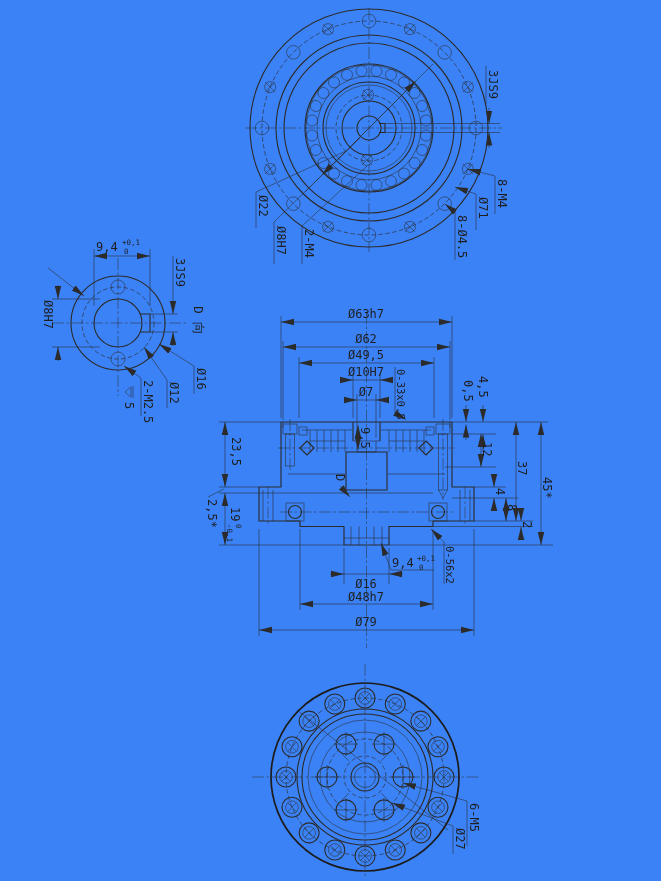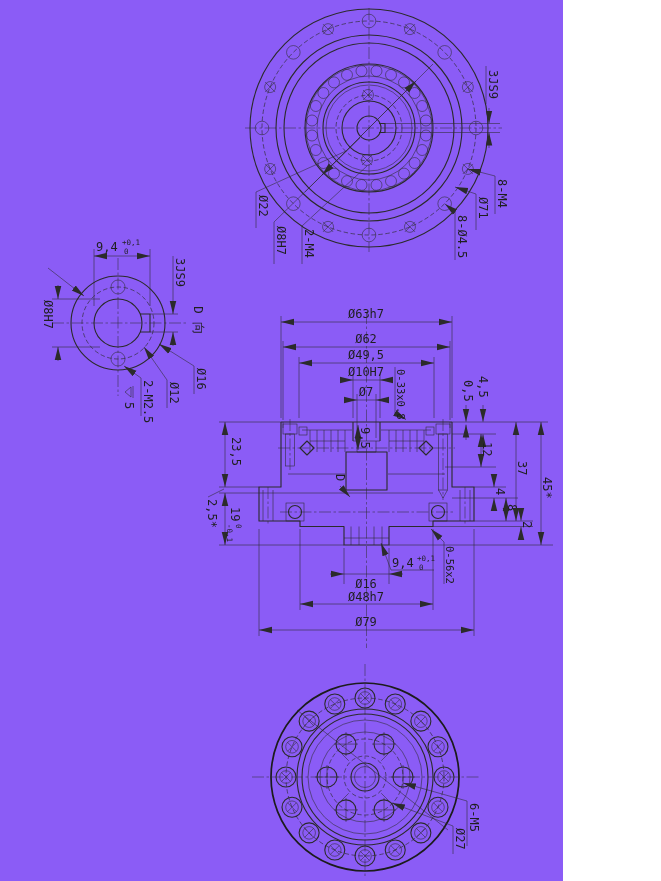--- a/index.html
+++ b/index.html
@@ -1,16 +1,16 @@
 <!DOCTYPE html>
 <html><head>
 <meta charset="utf-8">
 <style>
   html,body{margin:0;padding:0;background:#ffffff;}
-  .page{width:563px;height:881px;background:#8b5cf6;position:relative;overflow:hidden;}
+  .page{width:661px;height:881px;background:#3b82f6;position:relative;overflow:hidden;}
   svg{display:block;}
   .ol{stroke:#2b2b2b;stroke-width:1.1;fill:none;stroke-linejoin:round;}
   .hv{stroke:#1c1c1c;stroke-width:1.7;fill:none;}
   .th{stroke:#2b2b2b;stroke-width:0.55;fill:none;}
   .cl{stroke:#2b2b2b;stroke-width:0.5;fill:none;stroke-dasharray:12 2.5 2.5 2.5;}
   .hd{stroke:#2b2b2b;stroke-width:0.65;fill:none;stroke-dasharray:4.5 2.5;}
   text{fill:#1f1f1f;font-family:"DejaVu Sans Mono","Liberation Mono",monospace;font-size:12px;}
   .f7{font-size:7.5px;}
   .f10{font-size:10.5px;}
   .f13{font-size:13px;}

